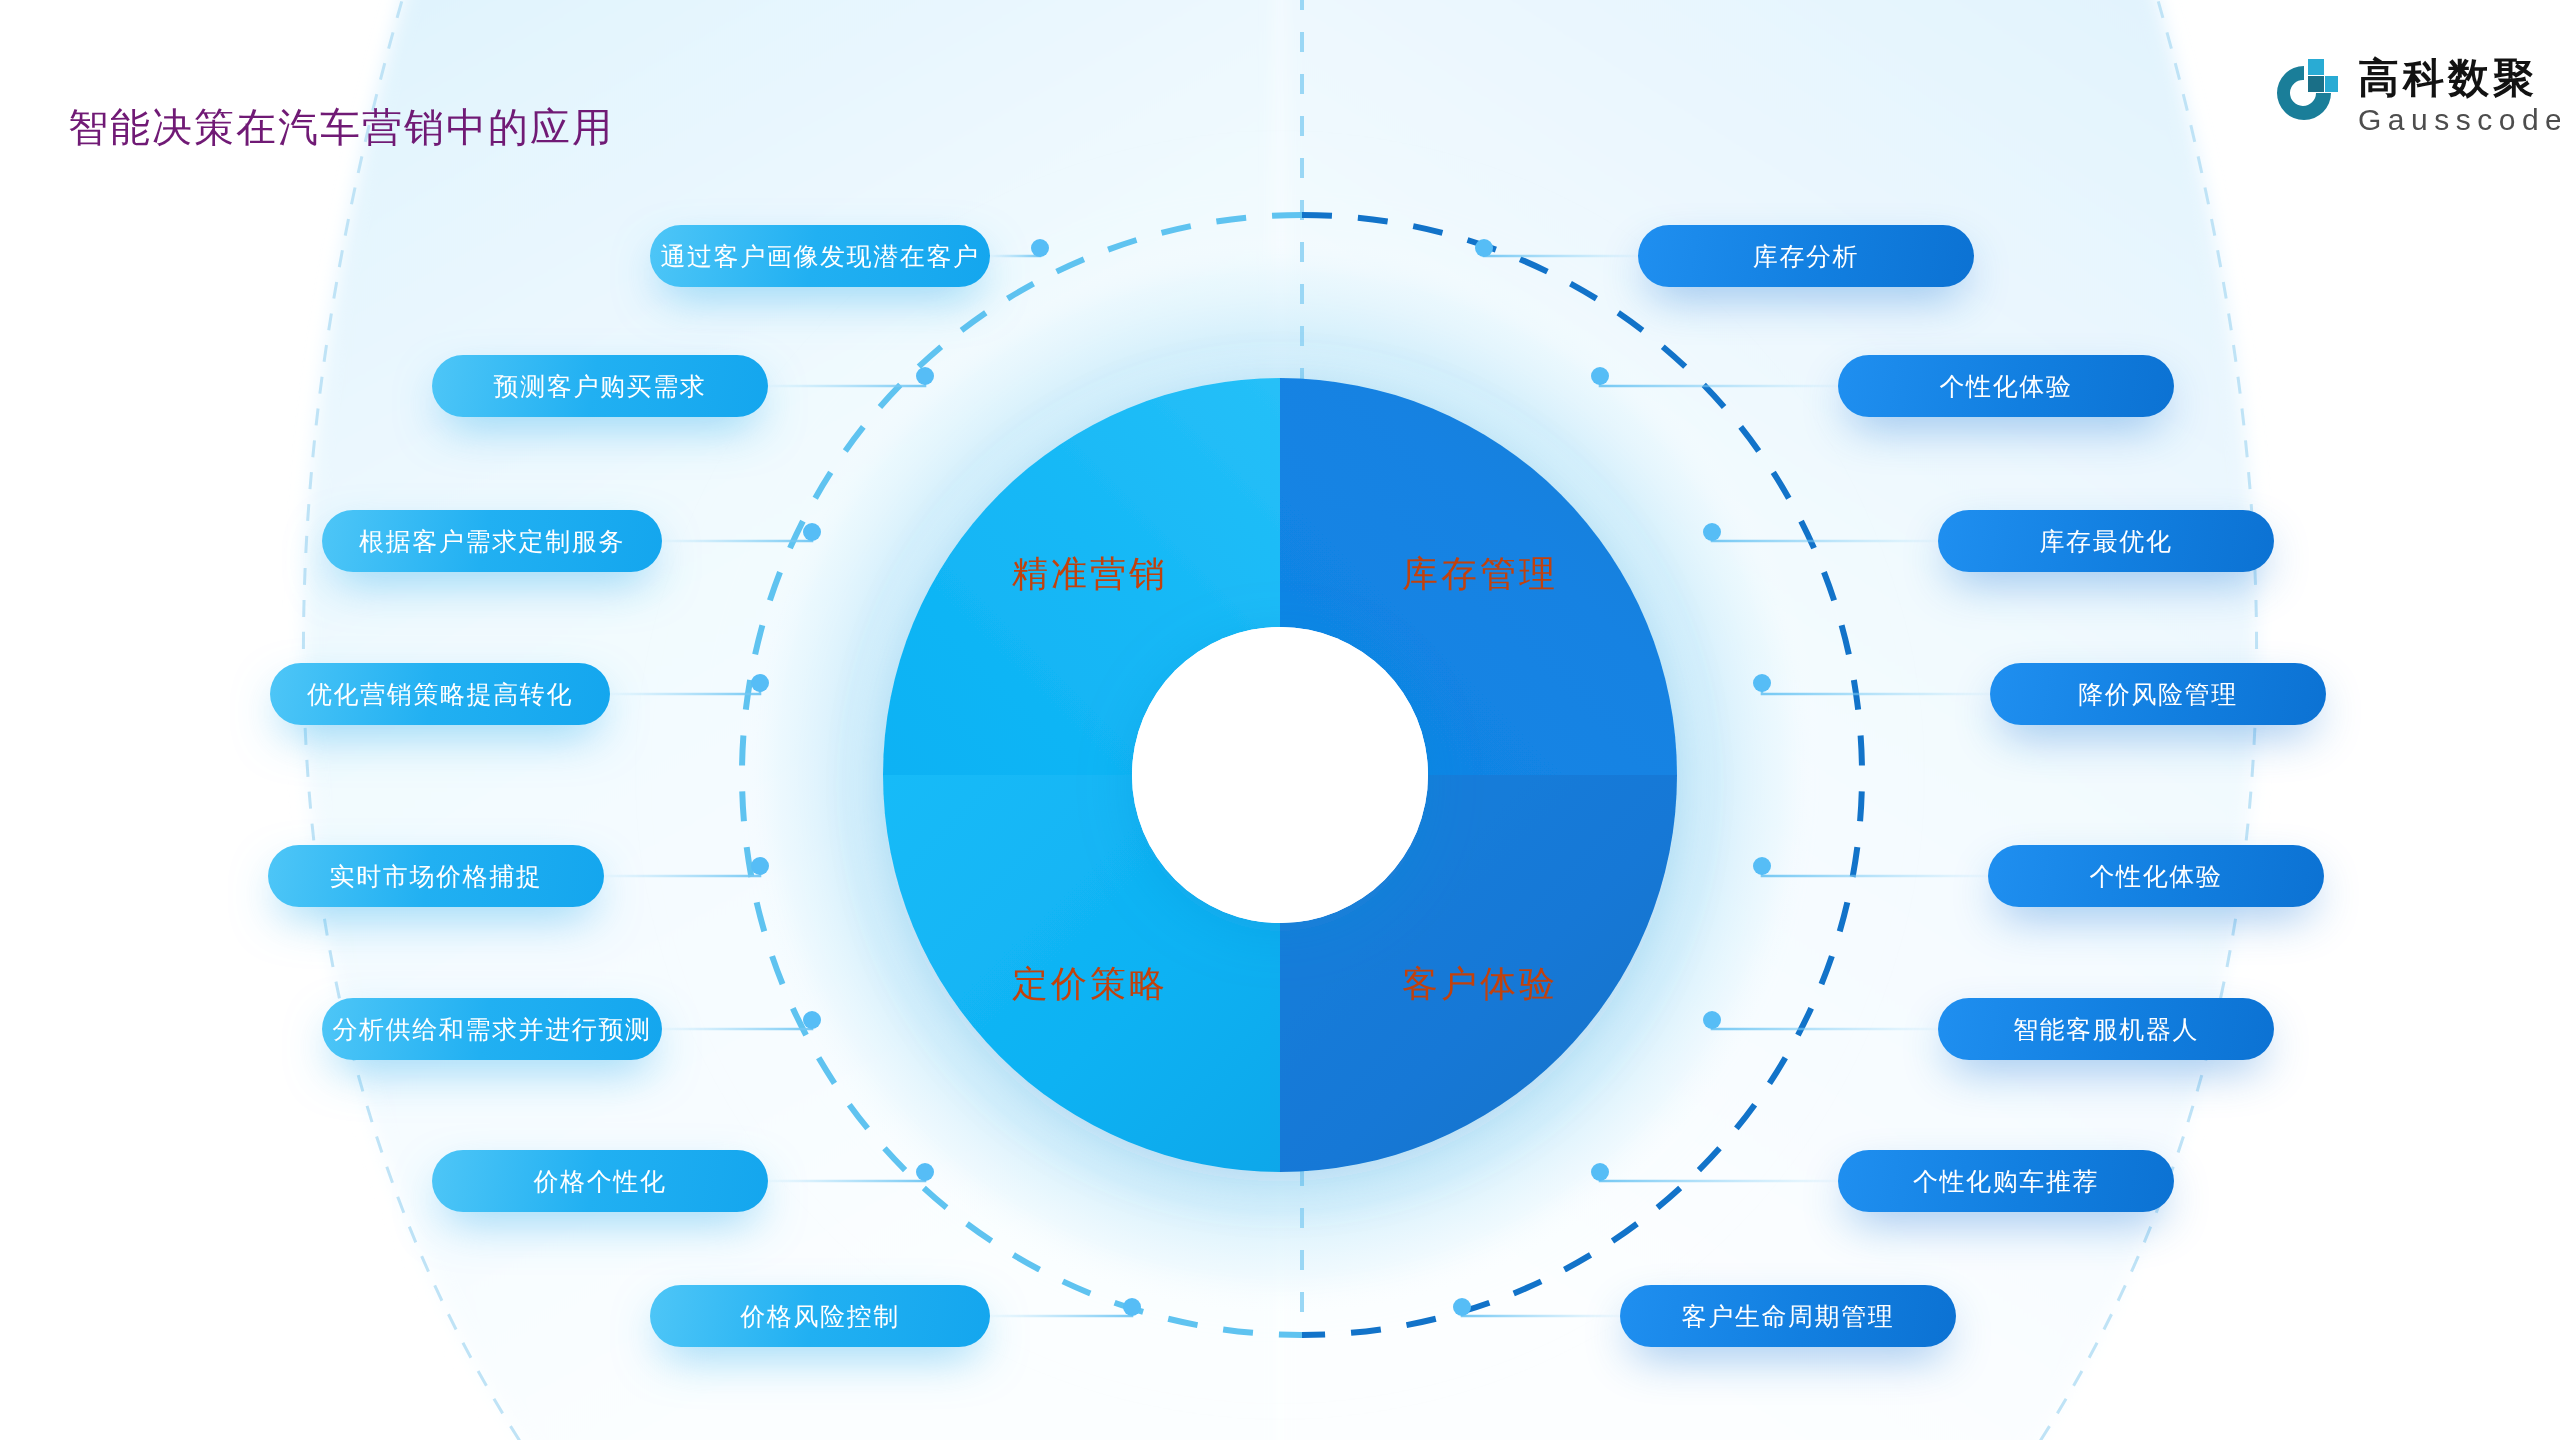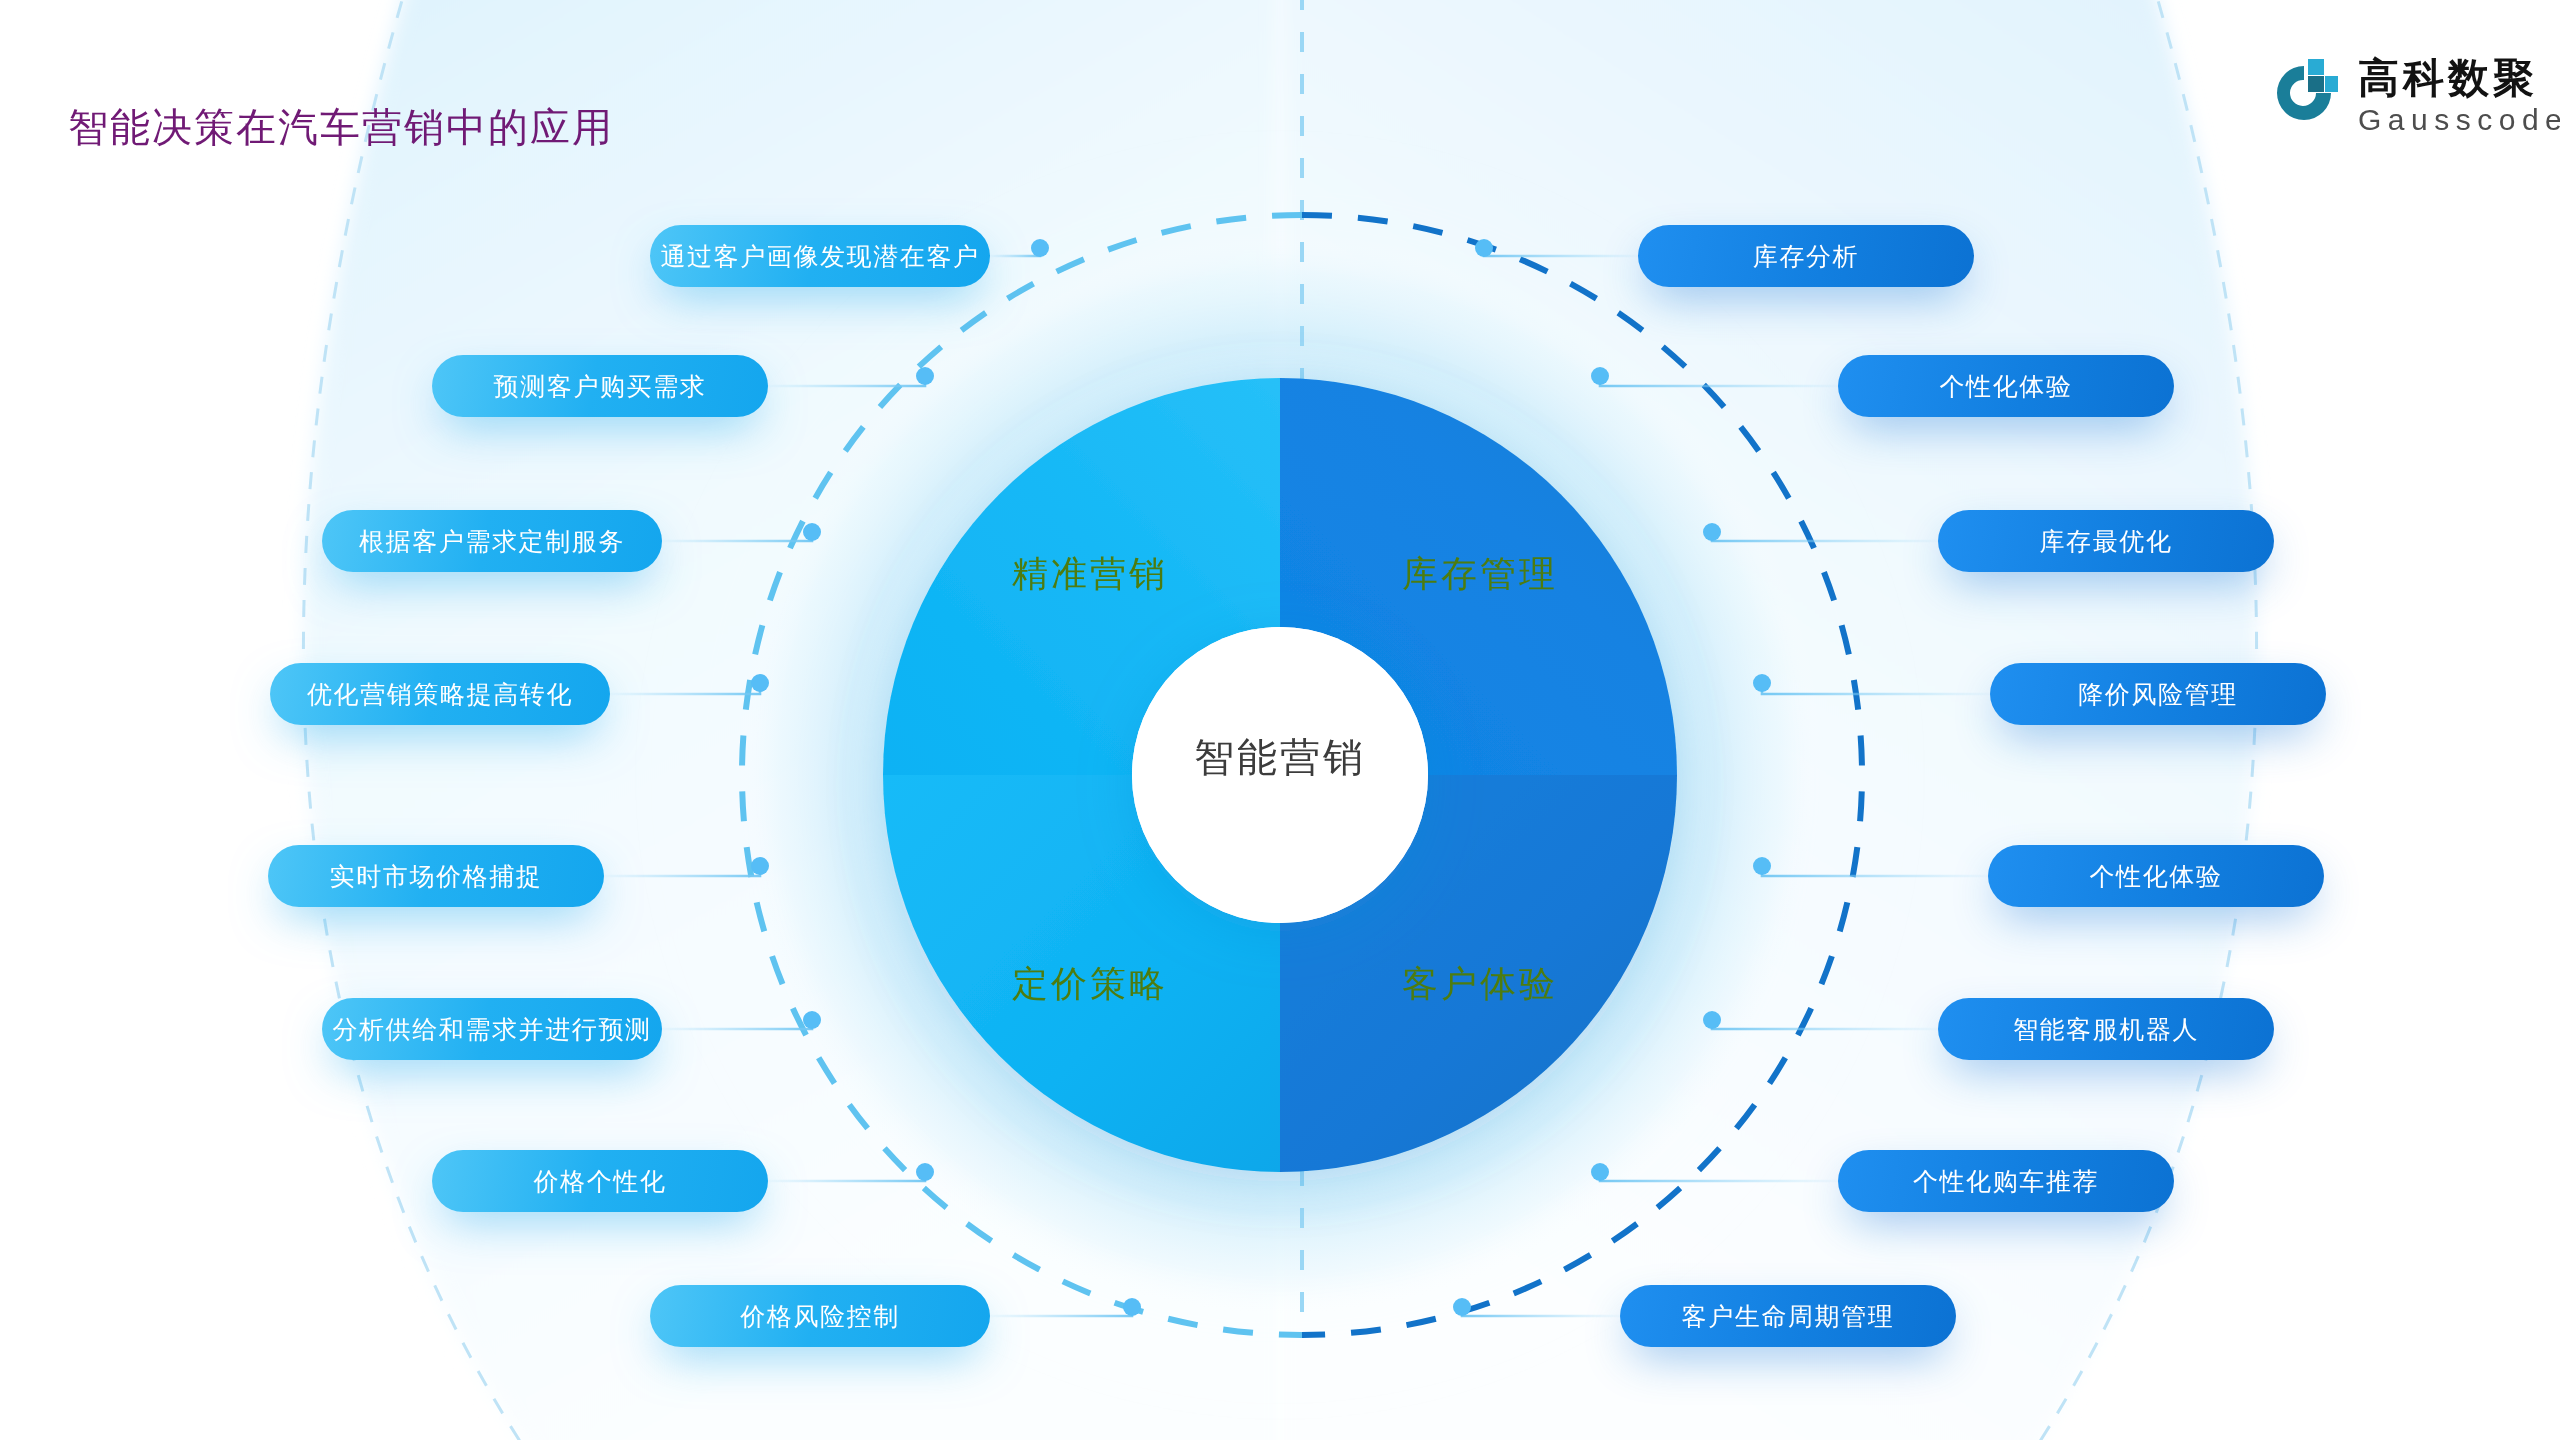--- a/index.html
+++ b/index.html
@@ -34,21 +34,21 @@
     left:0;right:0;top:730px;text-align:center;
     font-size:40px;color:#3c3c3c;letter-spacing:3px;
   }
   #hub-sub{
     left:0;right:0;top:794px;text-align:center;
     font-size:29px;color:#8c8c8c;letter-spacing:0.4px;
   }
 
   
   .quad{
-    font-size:36px;color:#4d7c0f;letter-spacing:3px;white-space:nowrap;
+    font-size:36px;color:#c2410c;letter-spacing:3px;white-space:nowrap;
     text-align:center;
   }
   #quad-0{left:980px;top:550px;width:220px;}
   #quad-1{left:1370px;top:550px;width:220px;}
   #quad-2{left:980px;top:960px;width:220px;}
   #quad-3{left:1370px;top:960px;width:220px;}
 
   
   .pill{
     height:62px;border-radius:31px;display:flex;align-items:center;
@@ -213,21 +213,20 @@
       <rect x="40" y="1" width="16" height="16" fill="#29abd4"></rect>
       <rect x="40" y="18" width="16" height="16" fill="#1a6f87"></rect>
       <rect x="57" y="18" width="13" height="16" fill="#29abd4"></rect>
     </svg>
     <div class="logo-text">
       <div class="logo-cn">高科数聚</div>
       <div class="logo-en">Gausscode</div>
     </div>
   </div>
 
-  <div class="abs" id="hub-title">智能营销</div>
 
   <div class="abs quad" id="quad-0">精准营销</div>
   <div class="abs quad" id="quad-1">库存管理</div>
   <div class="abs quad" id="quad-2">定价策略</div>
   <div class="abs quad" id="quad-3">客户体验</div>
 
   <div id="left-pills">
       <div class="pill-wrap" style="left: 650px; top: 225px; width: 340px;">
         <div class="pill left">通过客户画像发现潜在客户</div>
       </div>

